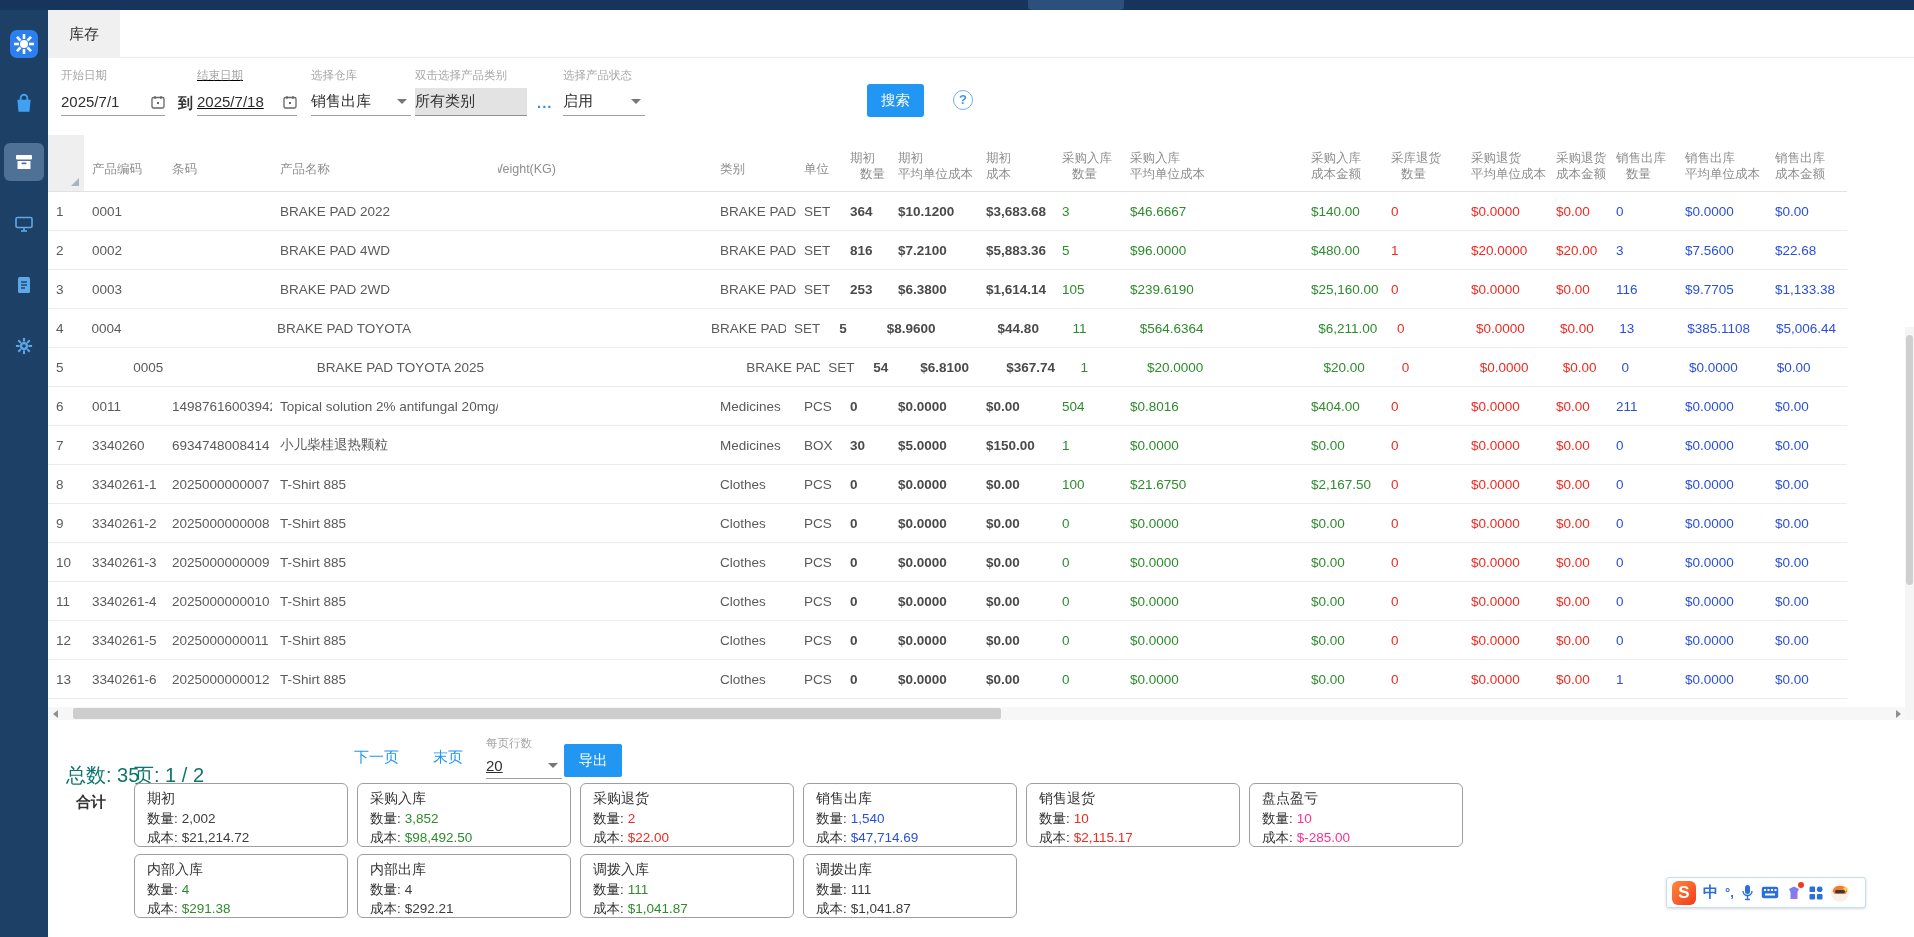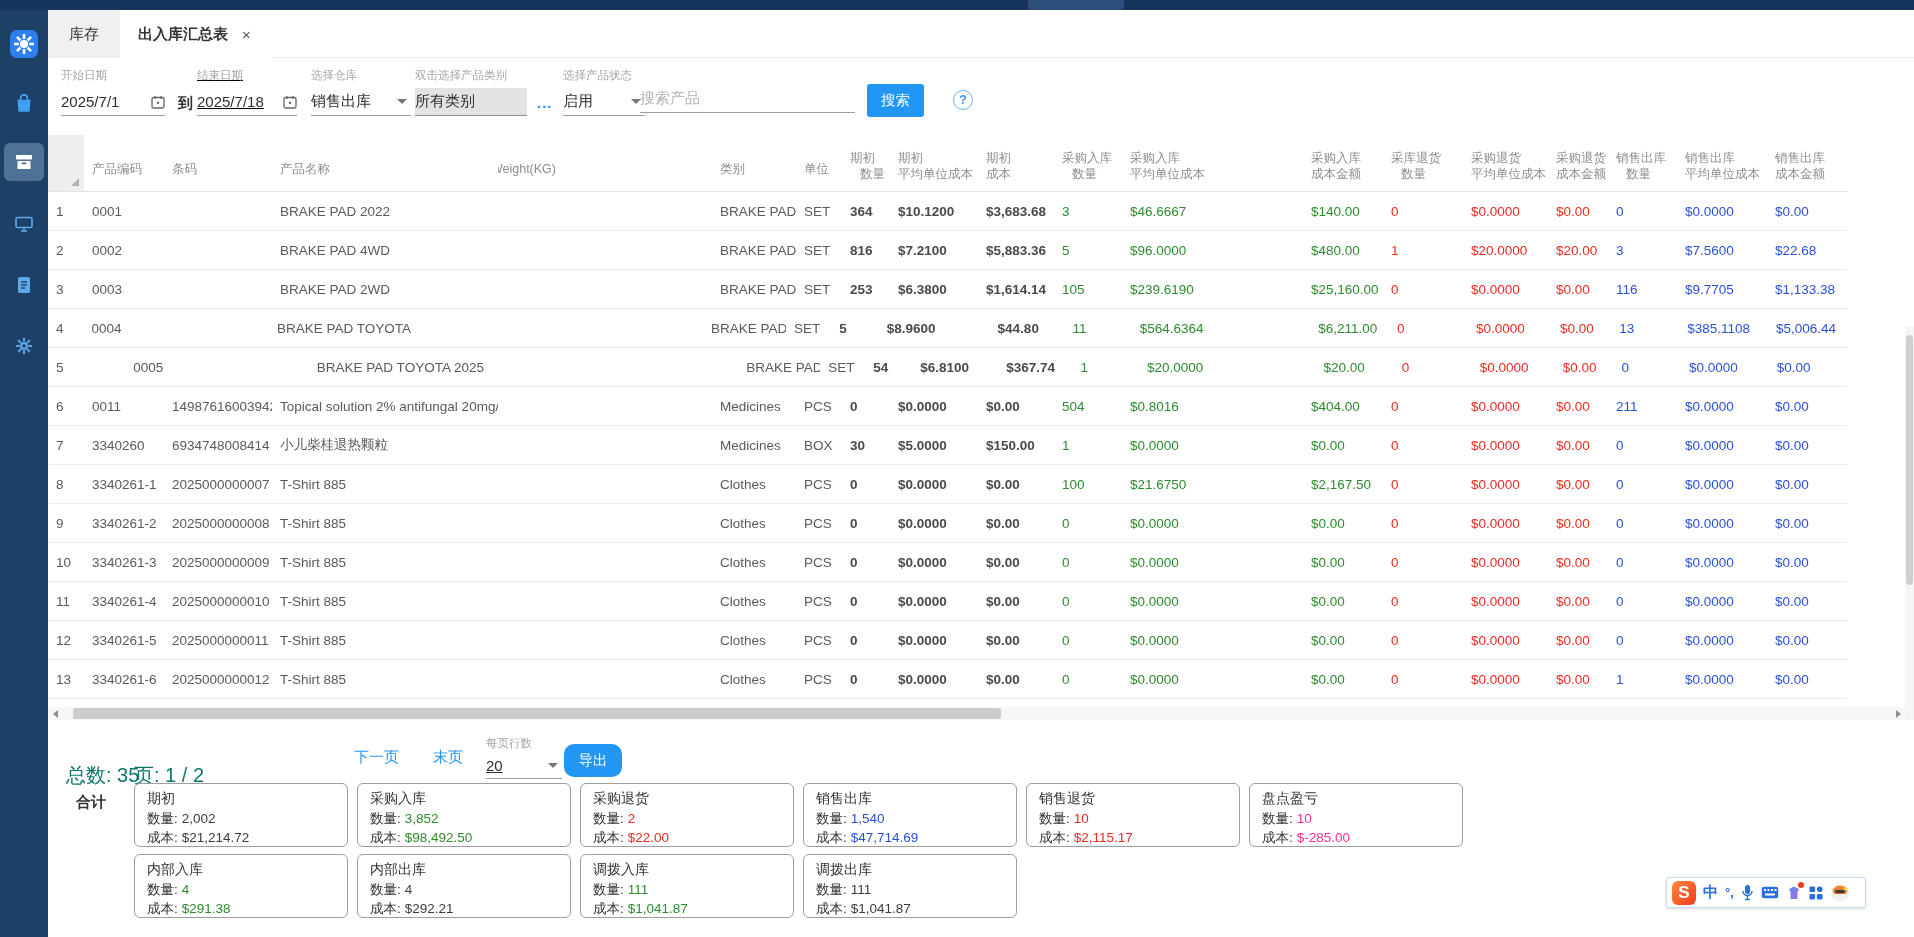--- a/index.html
+++ b/index.html
@@ -66,21 +66,21 @@
   .tri-l { width:0; height:0; border-top:4px solid transparent; border-bottom:4px solid transparent; border-right:5px solid #8f8f8f; }
   .tri-r { width:0; height:0; border-top:4px solid transparent; border-bottom:4px solid transparent; border-left:5px solid #8f8f8f; }
 
   
   #pager { position:absolute; left:48px; top:736px; width:1857px; height:46px; }
   #pager .ptext { position:absolute; top:26px; font-size:20px; color:#0f766e; }
   #pager .plink { position:absolute; top:12px; font-size:15px; color:#2196f3; cursor:pointer; }
   #perpage { position:absolute; left:438px; top:0; width:76px; }
   #perpage .flabel { margin-bottom:2px; }
   #perpage .fvalue { border-bottom:1px solid #9e9e9e; height:26px; font-size:15px;text-decoration:underline; }
-  #export-btn { position:absolute; left:516px; top:8px; width:58px; height:33px; background:#2196f3; color:#fff; font-size:14.5px; border:none; border-radius:10px; text-align:center; line-height:33px; cursor:pointer; }
+  #export-btn { position:absolute; left:516px; top:8px; width:58px; height:33px; background:#2196f3; color:#fff; font-size:14.5px; border:none; border-radius:2px; text-align:center; line-height:33px; cursor:pointer; }
 
   
   #summary { position:absolute; left:48px; top:781px; width:1866px; height:156px; }
   #summary-title { position:absolute; left:28px; top:12px; font-size:15px; font-weight:bold; color:#333; }
   .card-row { position:absolute; left:86px; display:flex; gap:9px; }
   #card-row-1 { top:2px; } #card-row-2 { top:73px; }
   .sum-card { width:214px; height:64px; border:1px solid #9e9e9e; border-radius:6px; background:#fff; padding:6px 12px 0 12px; }
   .sum-card .ctitle { font-size:14px; color:#333; margin-bottom:1px; }
   .sum-card .cline { font-size:13.5px; color:#333; line-height:19px; white-space:nowrap; }
   .sum-card .cval { margin-left:4px; }
@@ -164,24 +164,20 @@
             <rect x="21" y="13.6" width="5" height="2.8" transform="rotate(45 15 15)"></rect>
           </g>
         </svg>
     </div>
   </div>
 
   <div id="tabbar">
     <div class="tab" id="tab-inactive">
       <span>库存</span>
     </div>
-    <div class="tab" id="tab-active">
-      <span>出入库汇总表</span>
-      <span class="close">×</span>
-    </div>
   </div>
 
   <div id="filterbar">
     <div class="ffield" style="left:13px; width:104px;">
       <div class="flabel">开始日期</div>
       <div class="fvalue">
           <span class="txt">2025/7/1</span>
         <svg class="cal-icon" width="14" height="14" viewBox="0 0 14 14">
             <rect x="1" y="2.5" width="12" height="10.5" rx="1.5" fill="none" stroke="#666" stroke-width="1.3"></rect>
             <line x1="4" y1="1" x2="4" y2="4" stroke="#666" stroke-width="1.3"></line>
@@ -216,26 +212,20 @@
           <span class="txt">所有类别</span>
         </div>
     </div>
     <div class="more-dots" style="left:489px;">...</div>
     <div class="ffield" style="left:515px; width:82px;">
       <div class="flabel">选择产品状态</div>
       <div class="fvalue">
           <span class="txt">启用</span>
         <span class="caret"></span>
       </div>
-    </div>
-    <div class="ffield" style="left:592px; width:215px;">
-      <div class="flabel">&nbsp;</div>
-      <div class="fvalue">
-          <span class="txt placeholder">搜索产品</span>
-        </div>
     </div>
     <div id="search-btn">搜索</div>
     <div id="help-badge">?</div>
   </div>
 
   <div id="grid">
     <div id="grid-inner">
       <div id="grid-header">
           <div class="hcell corner" style="width: 36px;"></div>
           <div class="hcell" style="width: 80px;">

